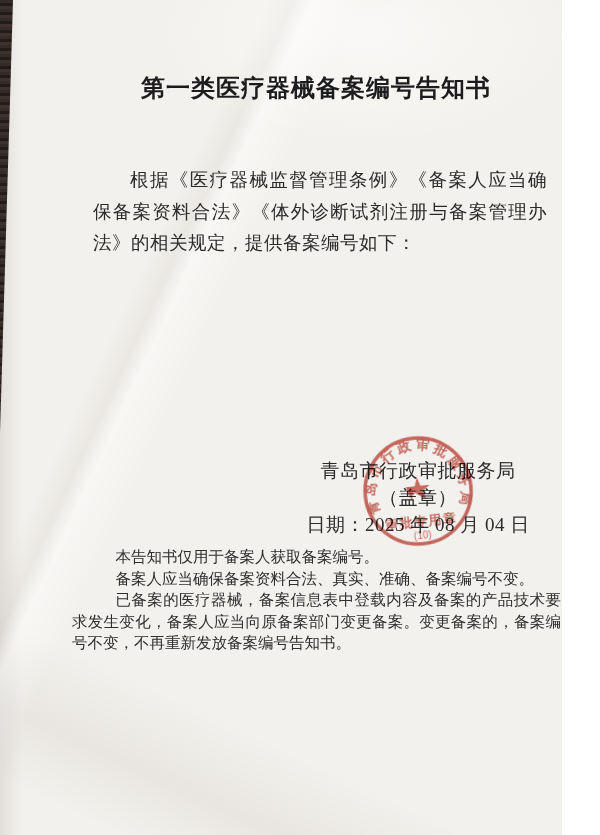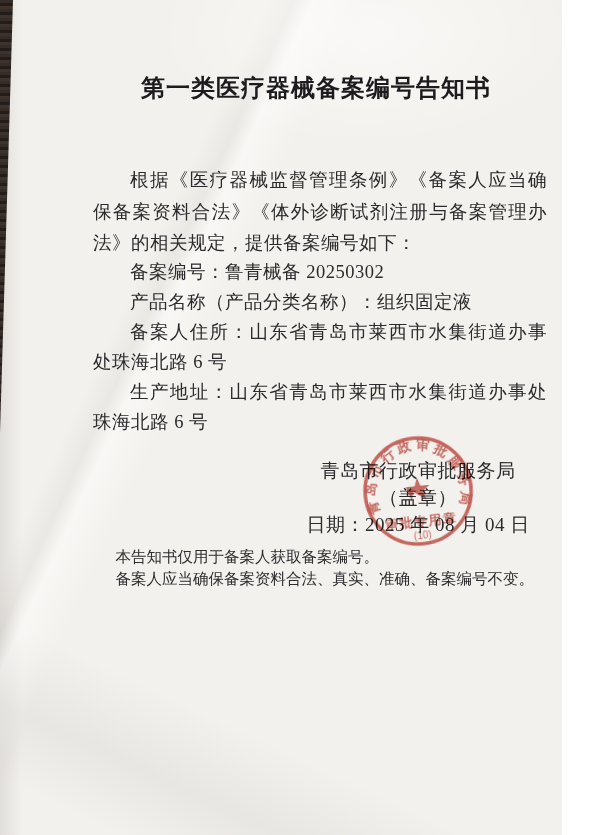--- a/index.html
+++ b/index.html
@@ -52,26 +52,20 @@
 <body>
 
 <div class="scan">
   <div class="paper">
 
     <h1 class="doc-text title">第一类医疗器械备案编号告知书</h1>
 
 
     <p class="doc-text intro">根据《医疗器械监督管理条例》《备案人应当确保备案资料合法》《体外诊断试剂注册与备案管理办法》的相关规定，提供备案编号如下：</p>
 
-    <div class="doc-text fields">
-      <p><span>备案编号：</span><span>鲁青械备 20250302</span></p>
-      <p><span>产品名称（产品分类名称）：</span><span>组织固定液</span></p>
-      <p><span>备案人住所：</span><span>山东省青岛市莱西市水集街道办事处珠海北路 6 号</span></p>
-      <p><span>生产地址：</span><span>山东省青岛市莱西市水集街道办事处珠海北路 6 号</span></p>
-    </div>
 
     <div class="doc-text signature">
       <p>青岛市行政审批服务局</p>
       <p>（盖章）</p>
       <p>日期：2025 年 08 月 04 日</p>
     </div>
 
     <svg class="seal" viewBox="0 0 118 118" aria-hidden="true">
       <circle cx="59" cy="60" r="53" fill="none" stroke="#c24b41" stroke-width="3.5" opacity="0.92"></circle>
       <path id="seal-arc" d="M 19,77 A 43,43 0 1 1 99,77" fill="none"></path>
@@ -79,16 +73,17 @@
         <textPath href="#seal-arc" startOffset="50%" text-anchor="middle" textLength="168">青岛市行政审批服务局</textPath>
       </text>
       <path fill="#c24b41" opacity="0.9" d="M59,46.5 L61.9,55 L70.9,55.1 L63.8,60.5 L66.3,69.1 L59,64 L54.2,60.5 L51.7,69.1 L47.1,55.1 L56.1,55 Z"></path>
       <text x="59" y="95" text-anchor="middle" font-size="13" letter-spacing="1.5" font-weight="bold" opacity="0.9">审批专用章</text>
       <text x="59" y="108" text-anchor="middle" font-size="10" opacity="0.9">(10)</text>
     </svg>
 
     <div class="doc-text notes">
       <p>本告知书仅用于备案人获取备案编号。</p>
       <p>备案人应当确保备案资料合法、真实、准确、备案编号不变。</p>
+      <p>已备案的医疗器械，备案信息表中登载内容及备案的产品技术要求发生变化，备案人应当向原备案部门变更备案。变更备案的，备案编号不变，不再重新发放备案编号告知书。</p>
     </div>
 
   </div>
 </div>
 
 </body></html>

